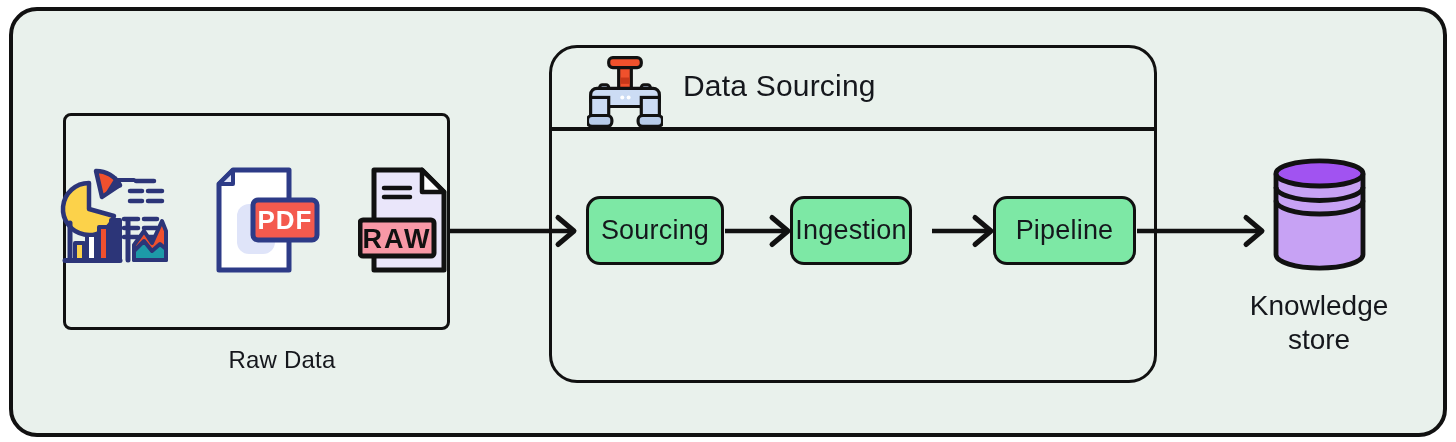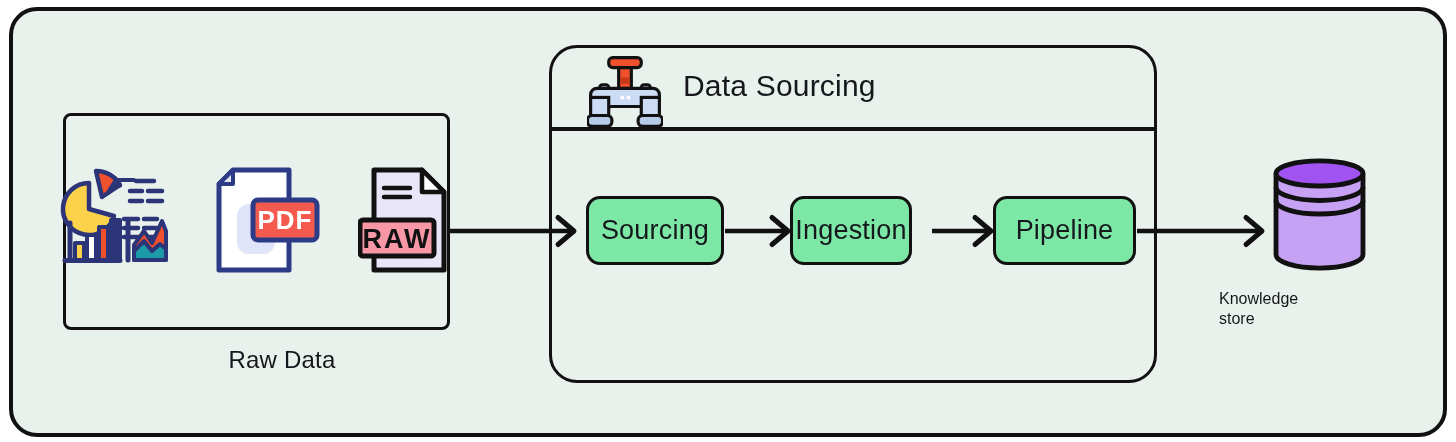--- a/index.html
+++ b/index.html
@@ -41,22 +41,22 @@
     background:#7de8a5; border:3.5px solid #111; border-radius:14px;
     display:flex; align-items:center; justify-content:center;
     font-size:27px; font-weight:400; letter-spacing:.2px;
   }
   .stage-sourcing { left:586px; width:138px; }
   .stage-ingestion { left:790px; width:122px; }
   .stage-indexing { left:993px; width:143px; }
   
   .db-icon { position:absolute; left:1271px; top:158px; }
   .store-label {
-    position:absolute; left:1219px; top:289px; width:200px; text-align:left;
-    font-size:16px; font-weight:500; line-height:1.22;
+    position:absolute; left:1219px; top:289px; width:200px; text-align:center;
+    font-size:28px; font-weight:500; line-height:1.22;
   }
   .arrows { position:absolute; left:0; top:0; pointer-events:none; }
 </style>
 </head>
 <body>
 
 <div class="canvas">
 
   <div class="frame"></div>
 

